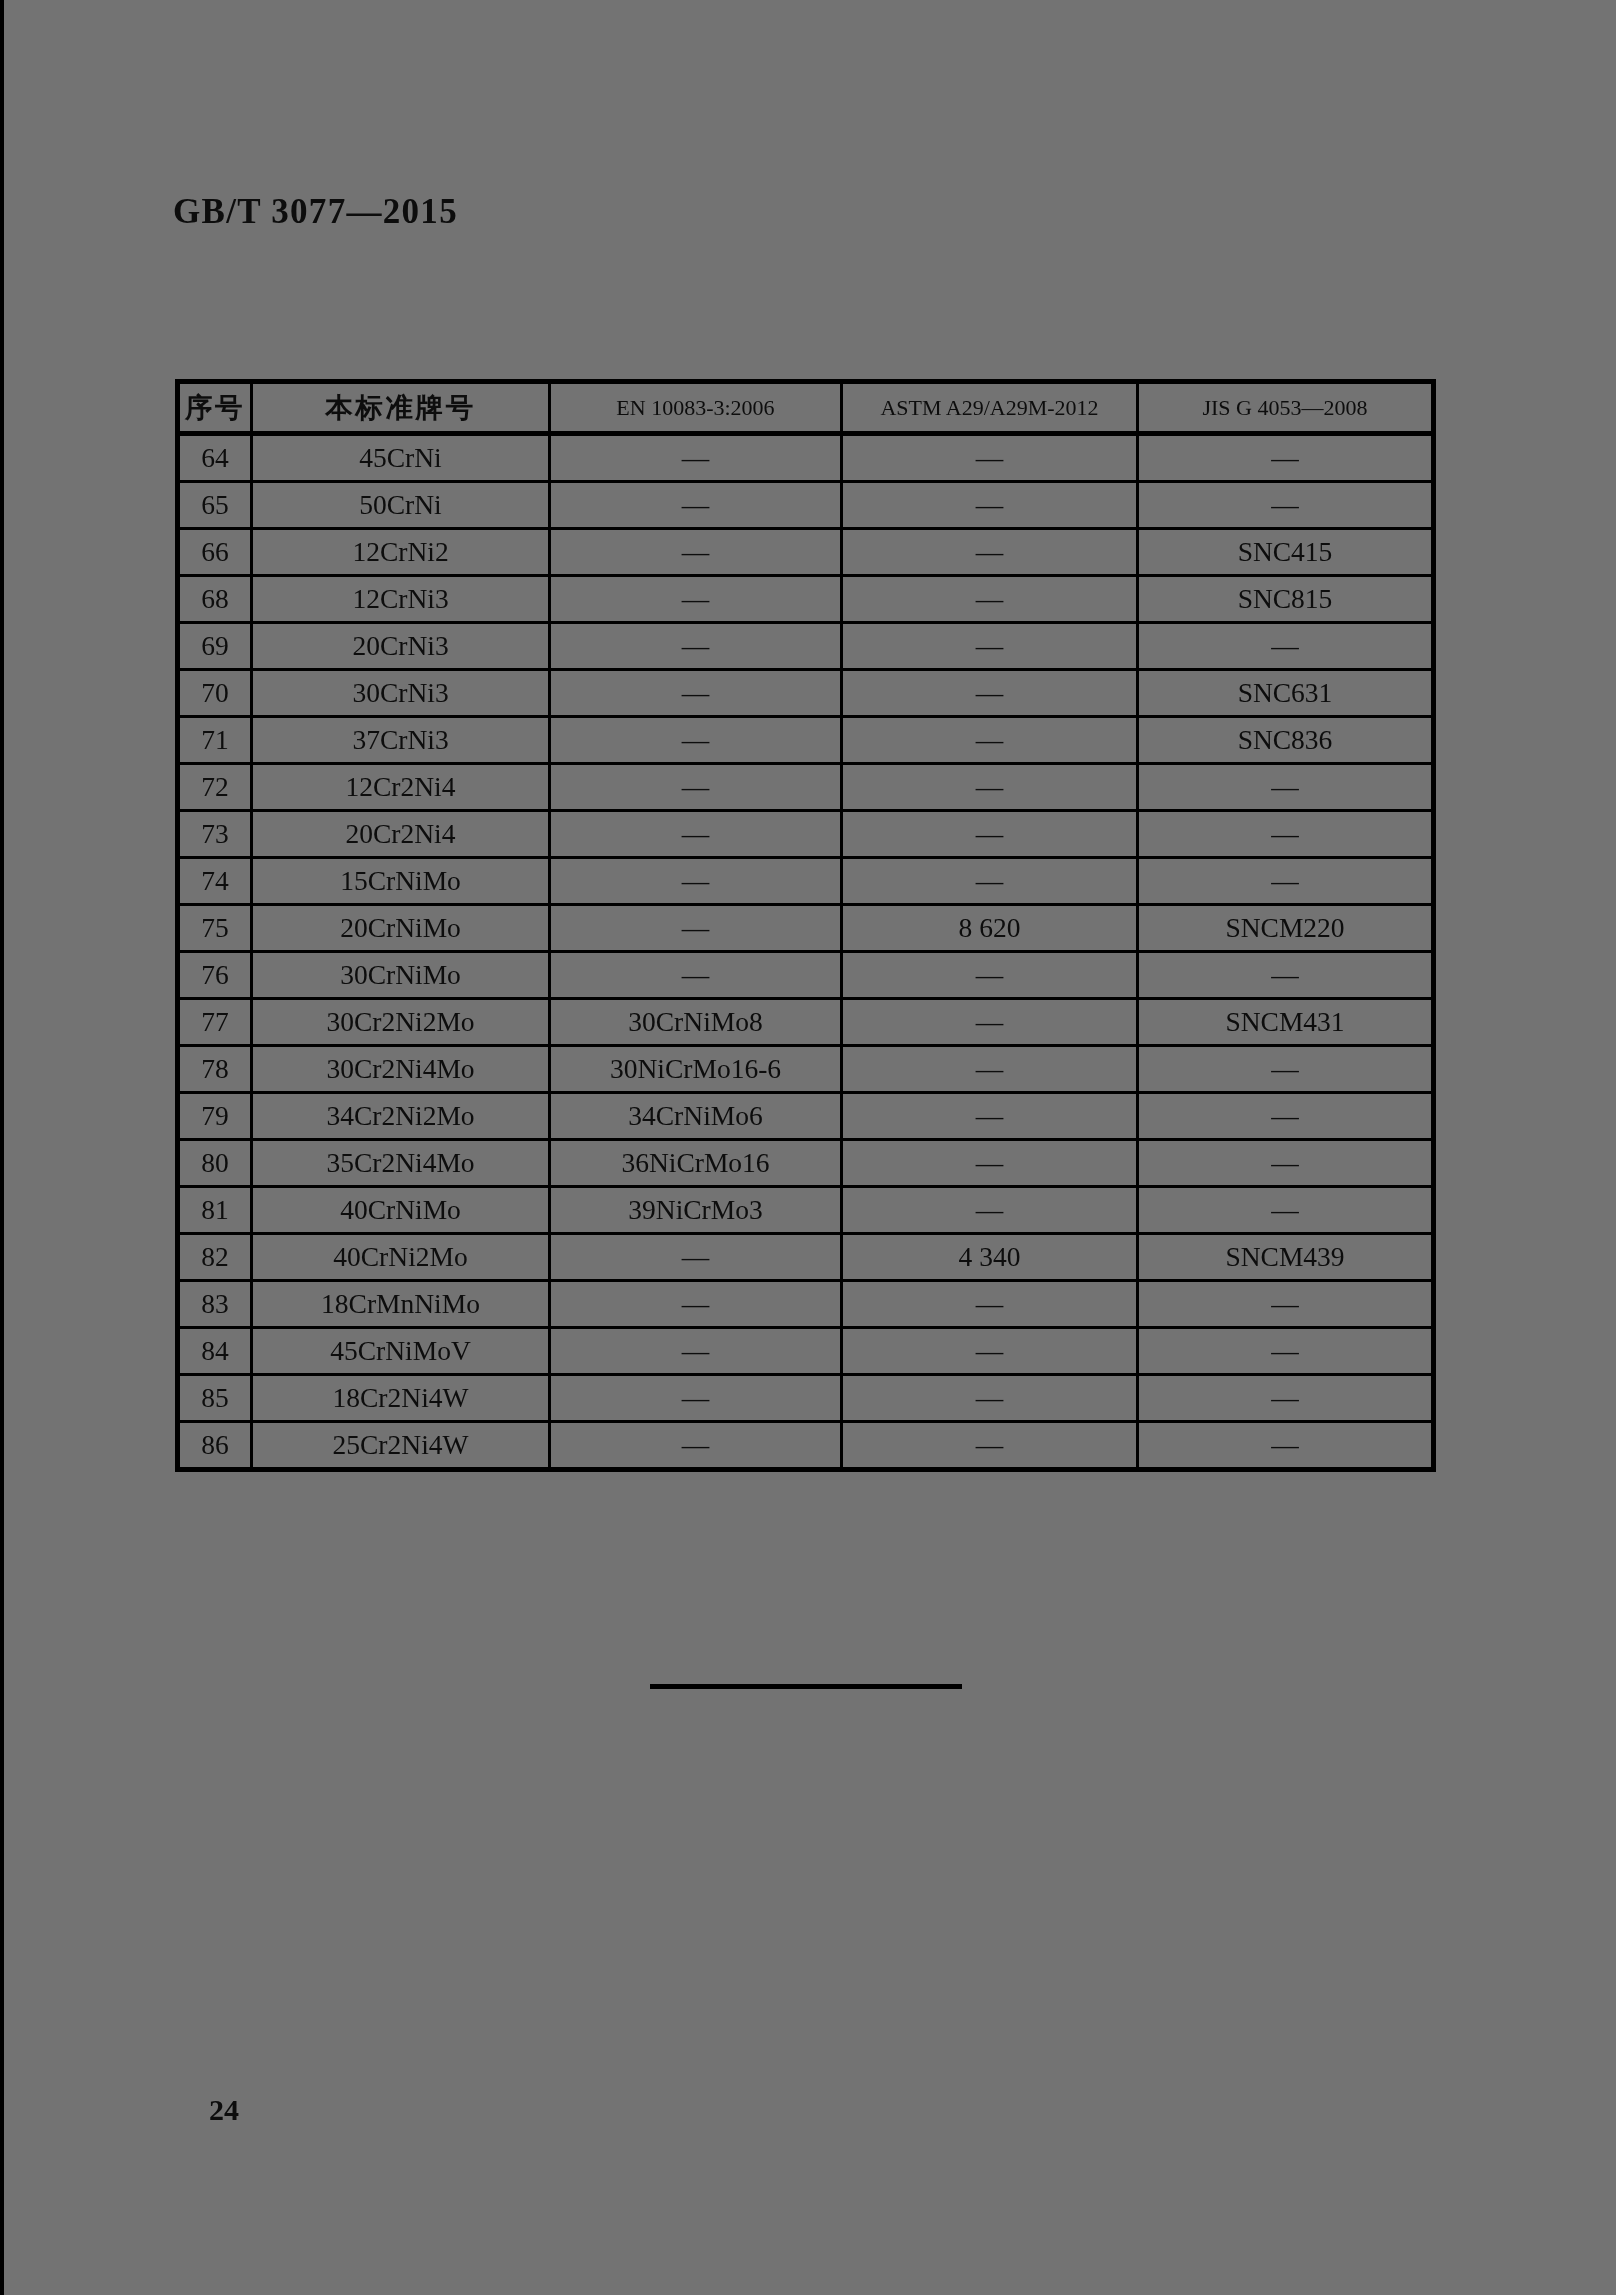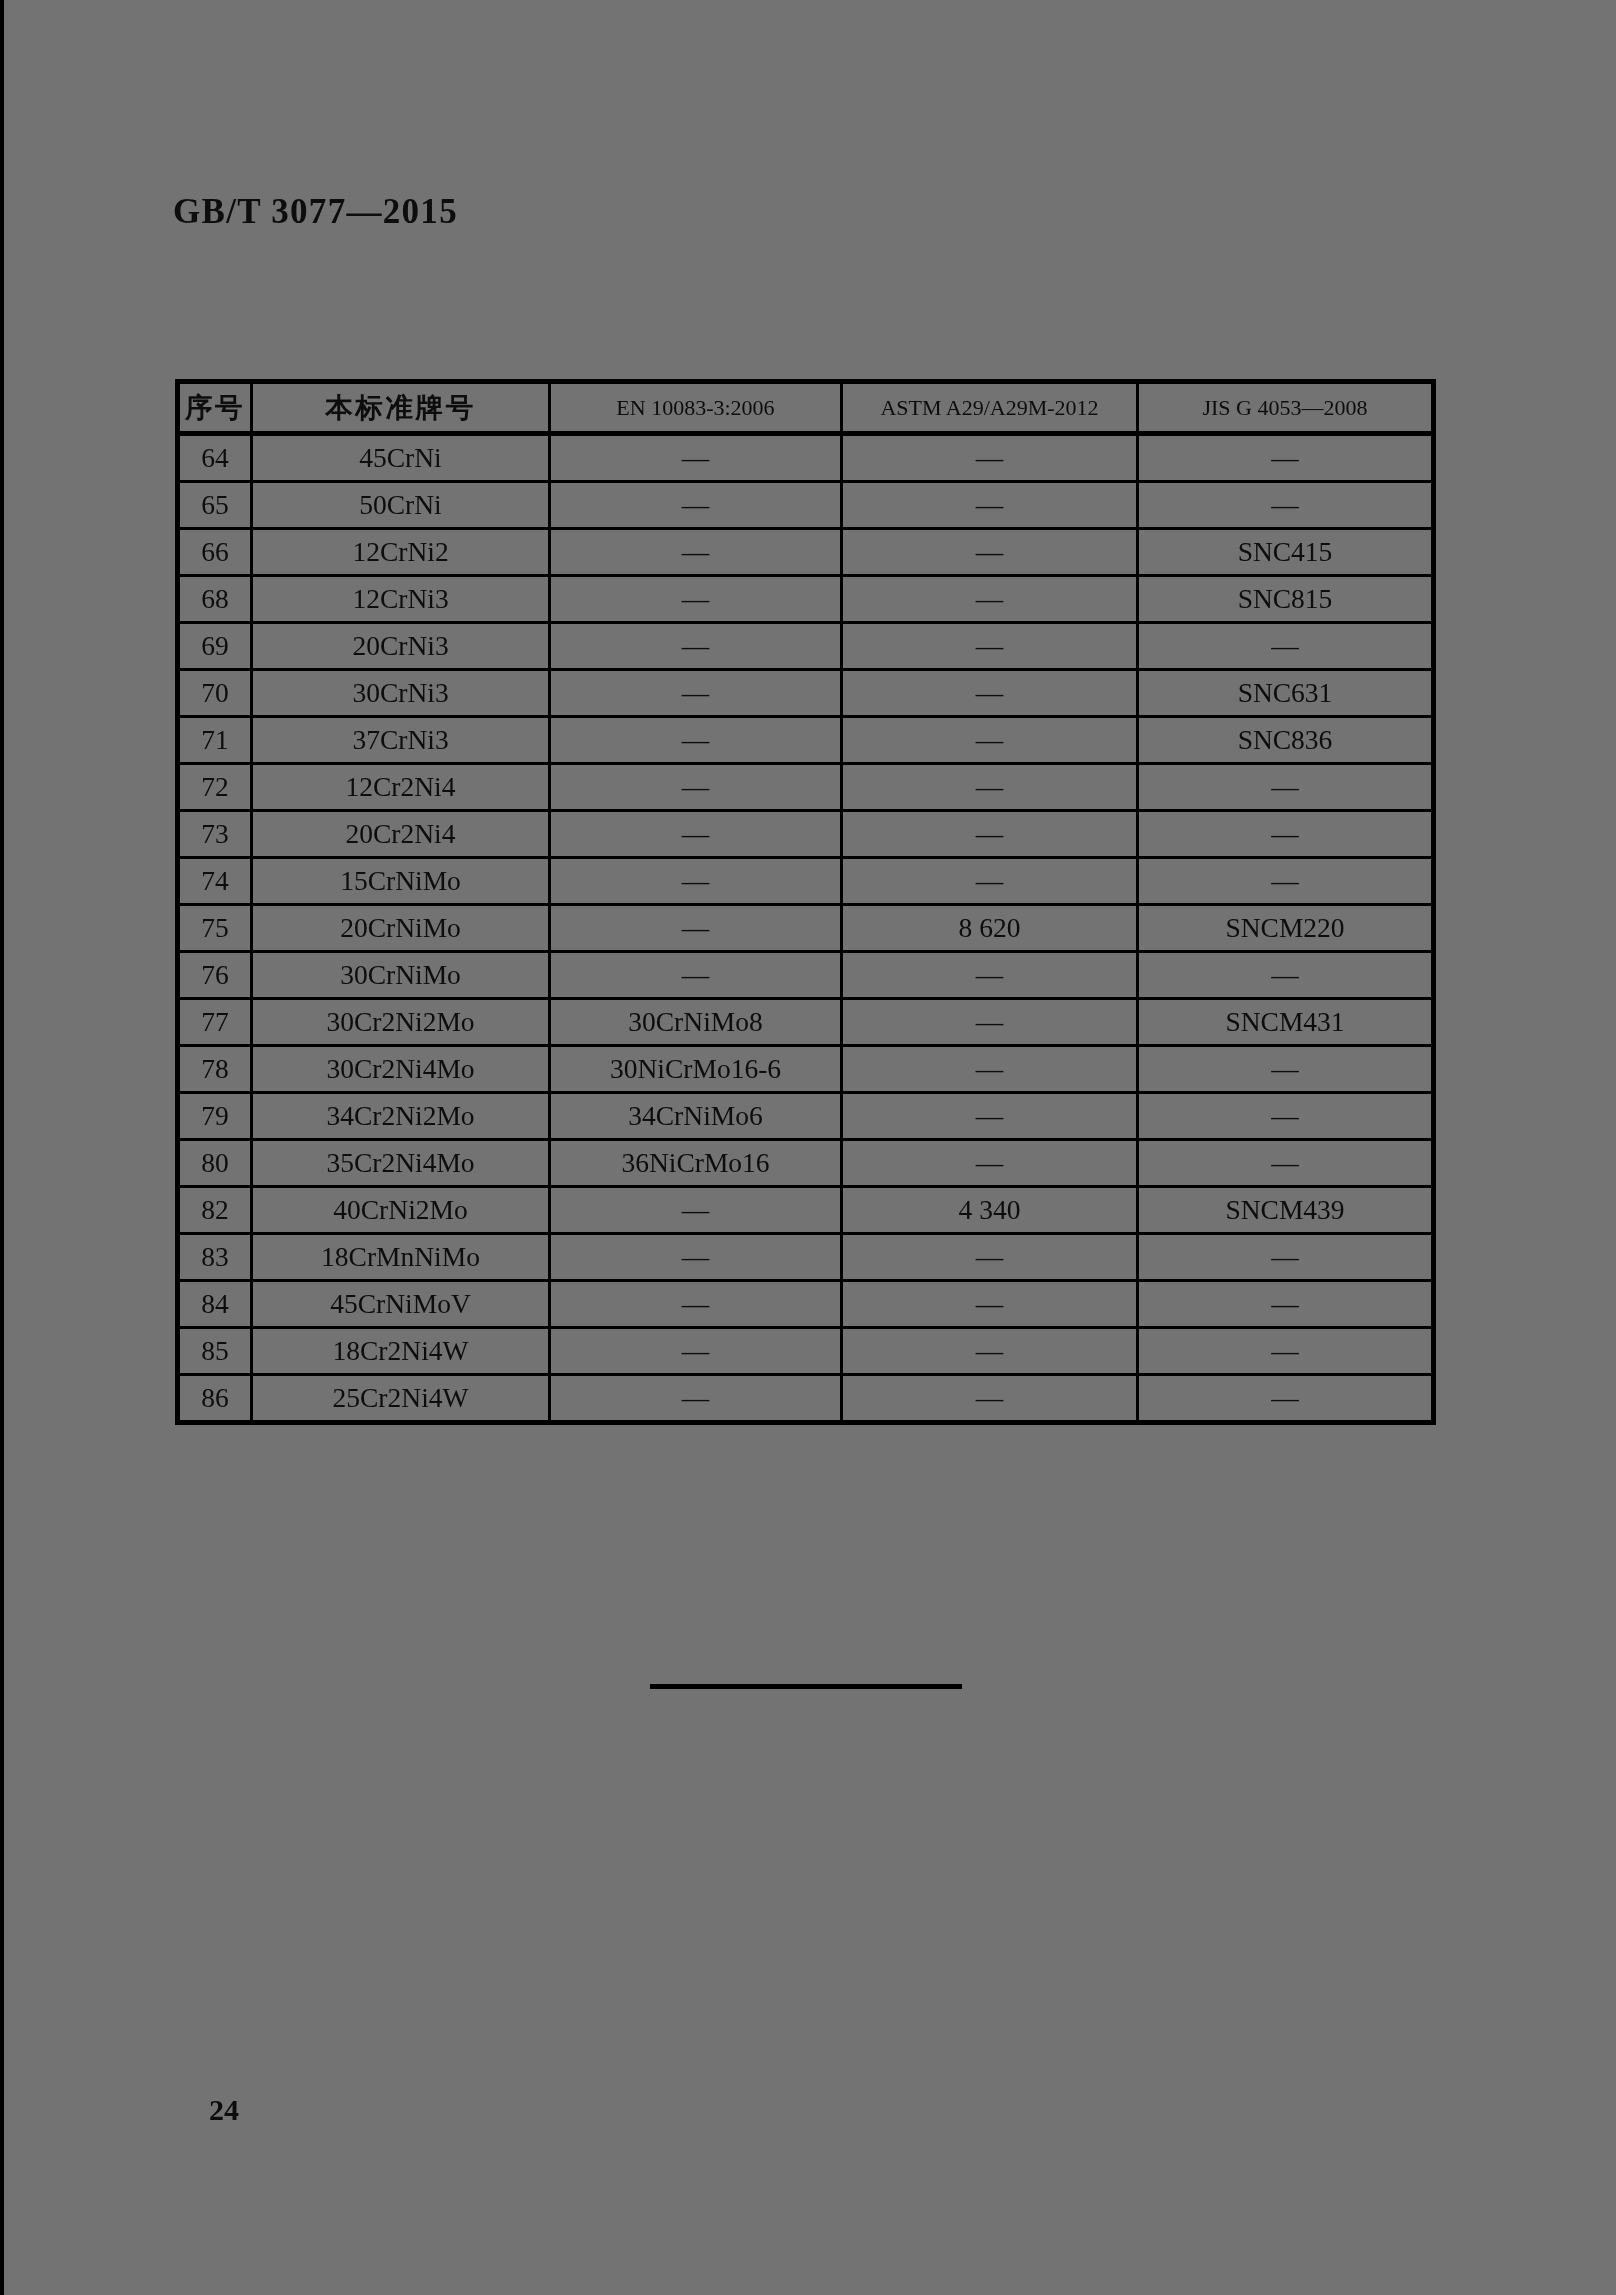--- a/index.html
+++ b/index.html
@@ -219,20 +219,27 @@
           <td>—</td>
         </tr>
         <tr>
           <td>80</td>
           <td>35Cr2Ni4Mo</td>
           <td>36NiCrMo16</td>
           <td>—</td>
           <td>—</td>
         </tr>
         <tr>
+          <td>81</td>
+          <td>40CrNiMo</td>
+          <td>39NiCrMo3</td>
+          <td>—</td>
+          <td>—</td>
+        </tr>
+        <tr>
           <td>82</td>
           <td>40CrNi2Mo</td>
           <td>—</td>
           <td>4 340</td>
           <td>SNCM439</td>
         </tr>
         <tr>
           <td>83</td>
           <td>18CrMnNiMo</td>
           <td>—</td>

